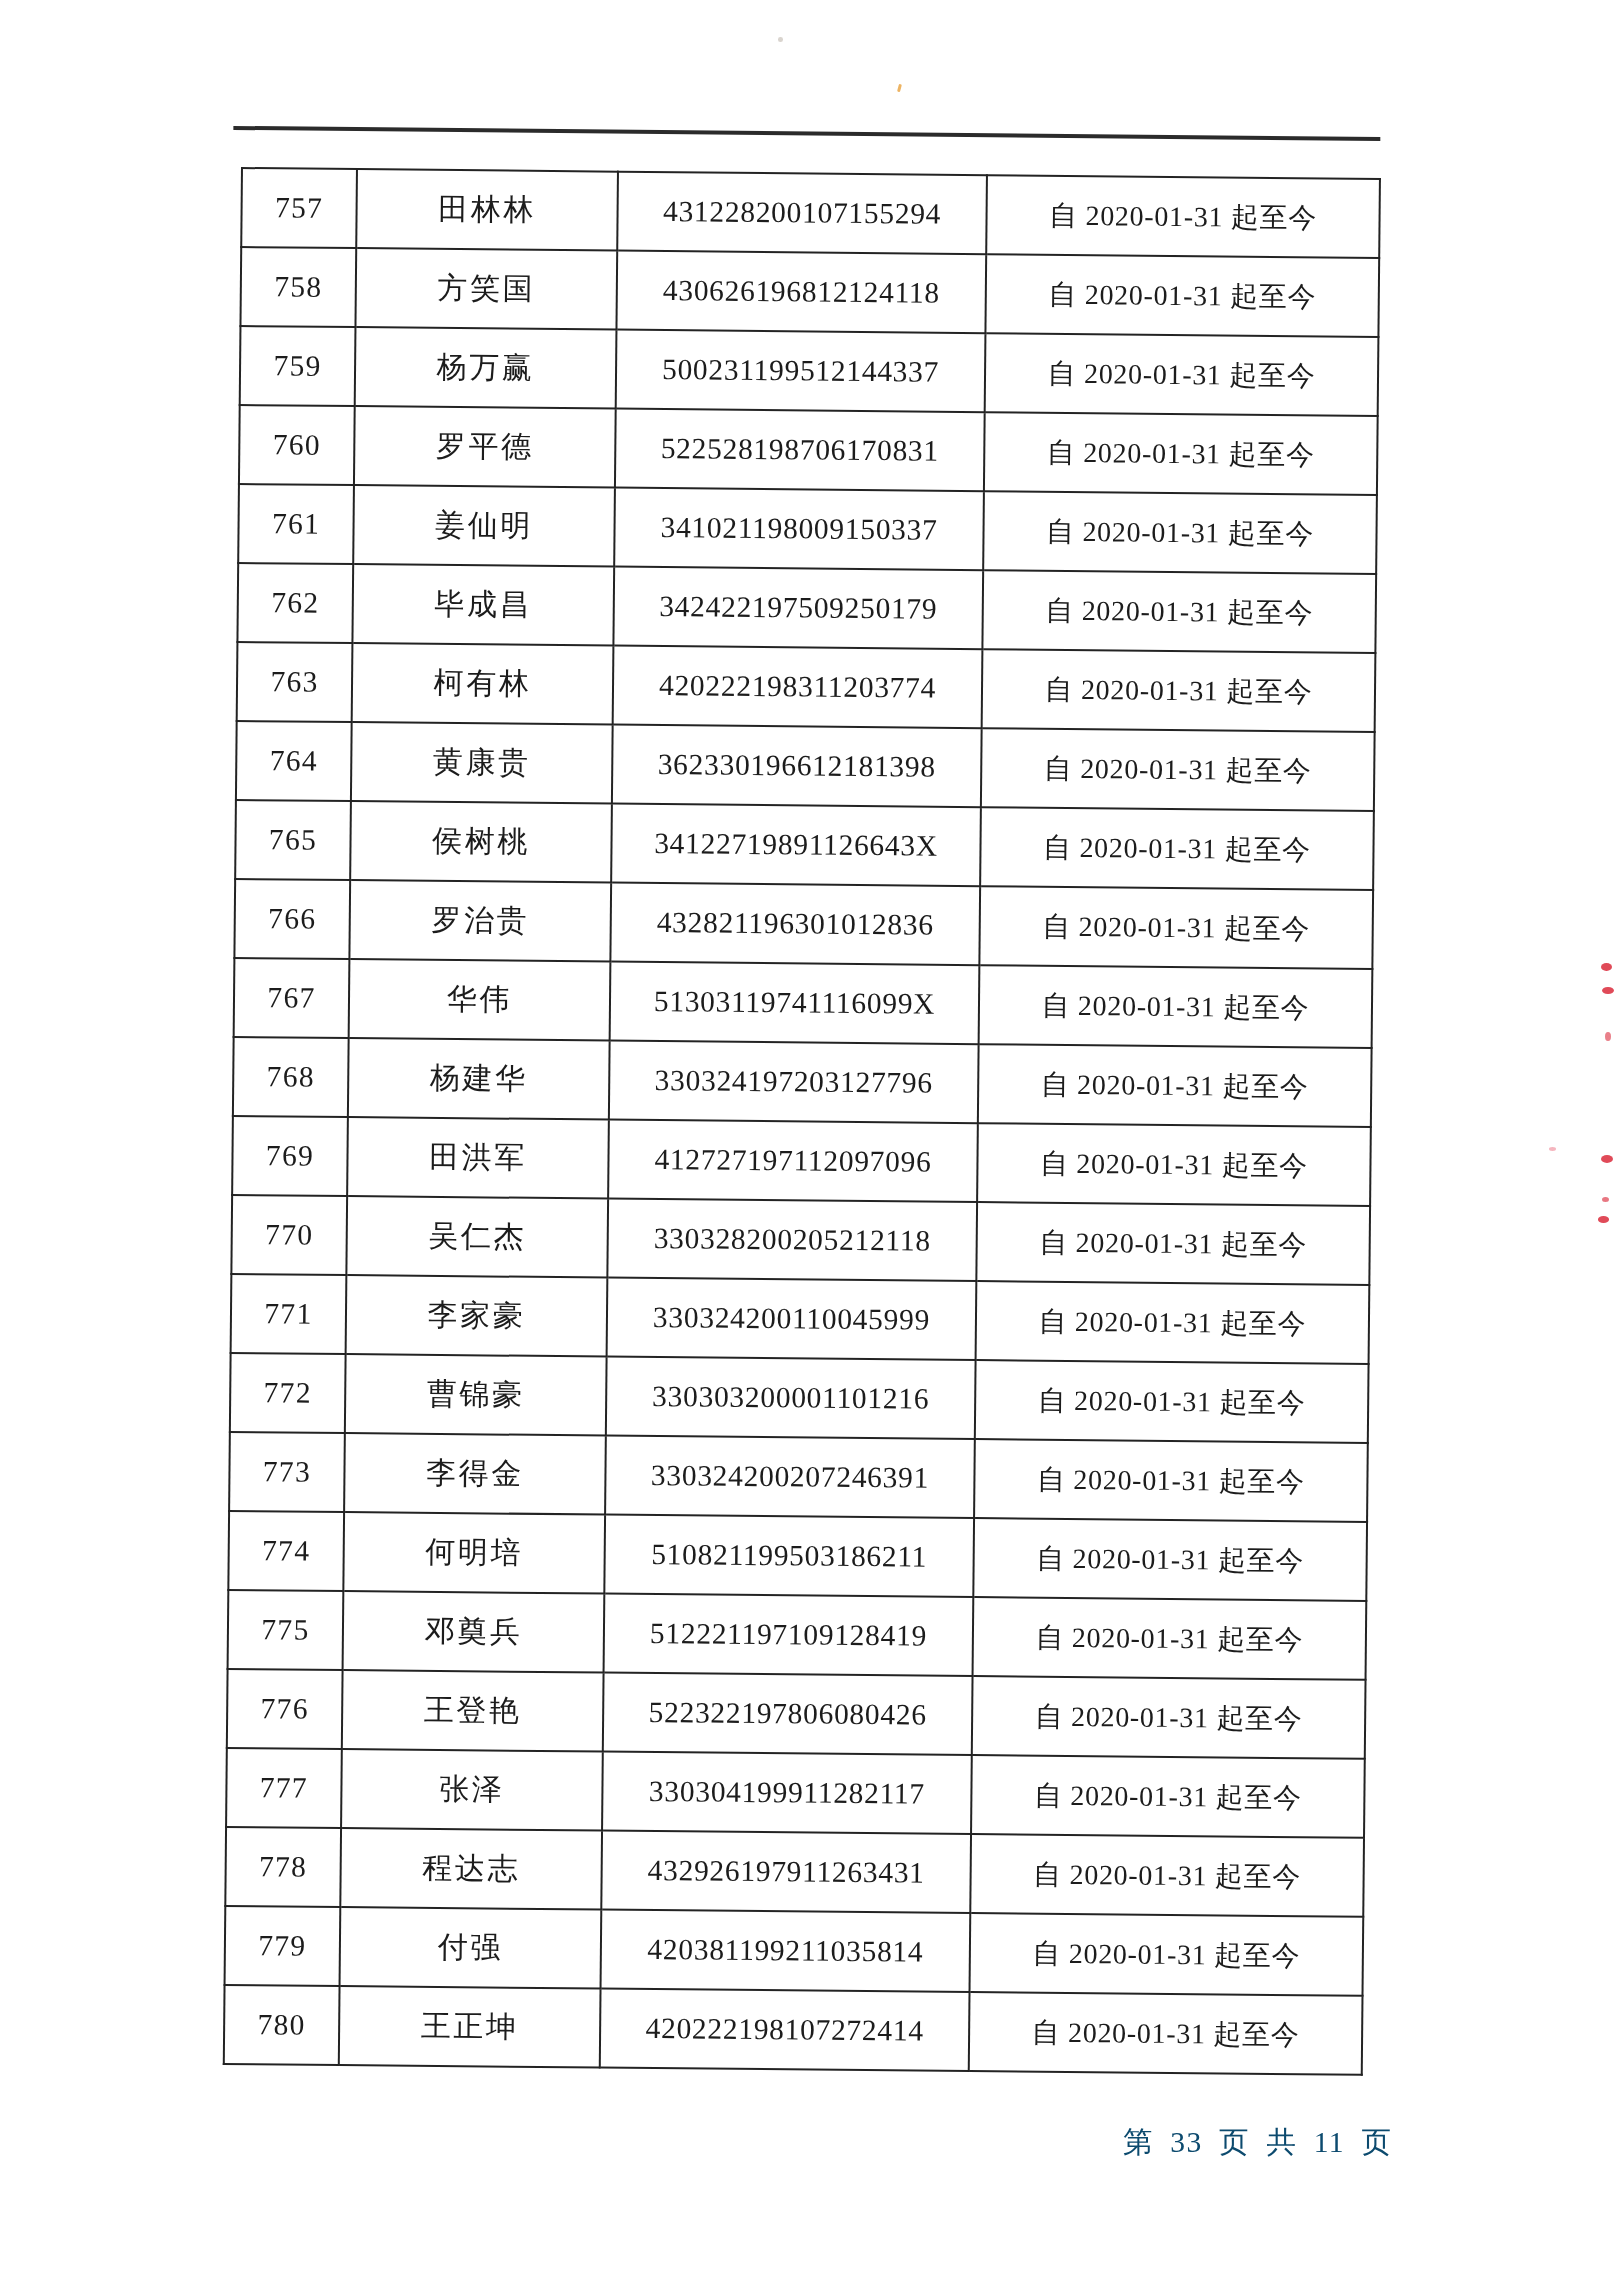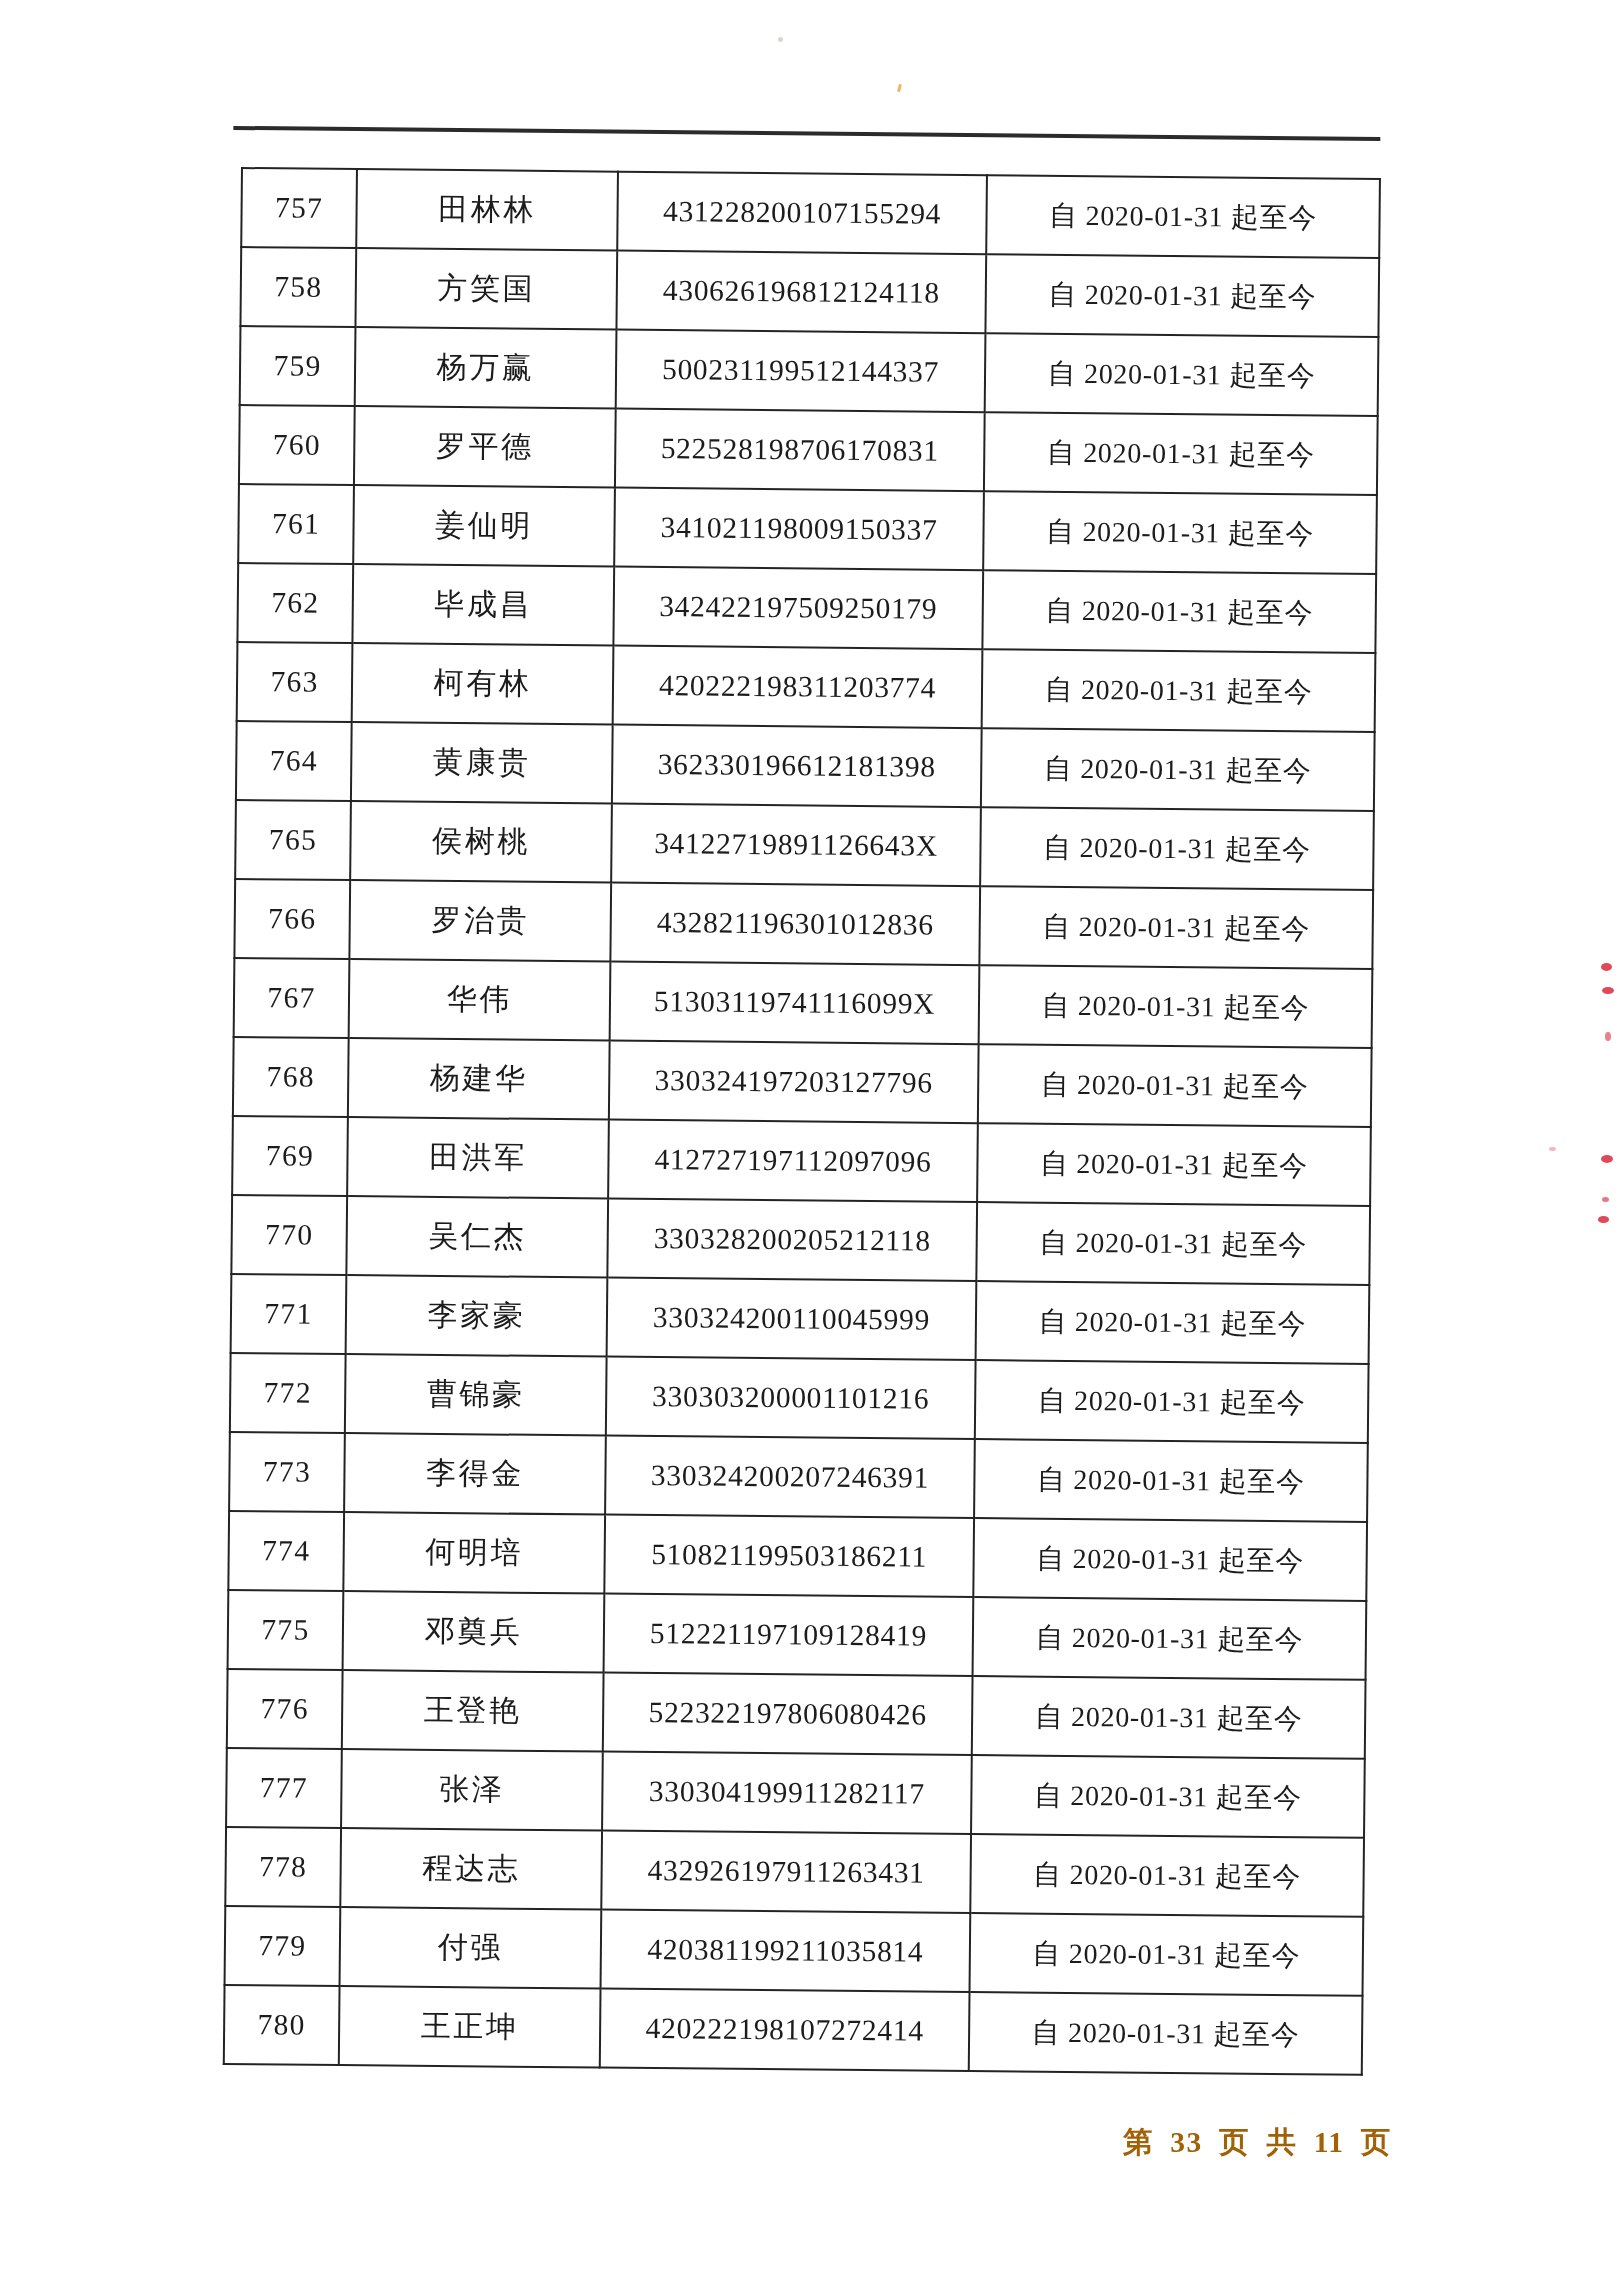--- a/index.html
+++ b/index.html
@@ -59,22 +59,21 @@
   td.cell-id     { font-size: 29.5px; letter-spacing: 0.7px; }
   td.cell-period { font-size: 28px; letter-spacing: 0.7px; }
 
   .footer-pageno {
     position: absolute;
     left: 1123px;
     top: 2123px;
     font-size: 29.5px;
     letter-spacing: 1.3px;
     word-spacing: 7.9px;
-    color: #a16207;
-    font-weight: bold;
+    color: #0c4a6e;
   }
 
   
   .speck {
     position: absolute;
     border-radius: 50%;
   }
   .speck.red    { background: #e04a58; }
   .speck.pink   { background: #ef8595; }
   .speck.orange { background: #e8a13c; }

